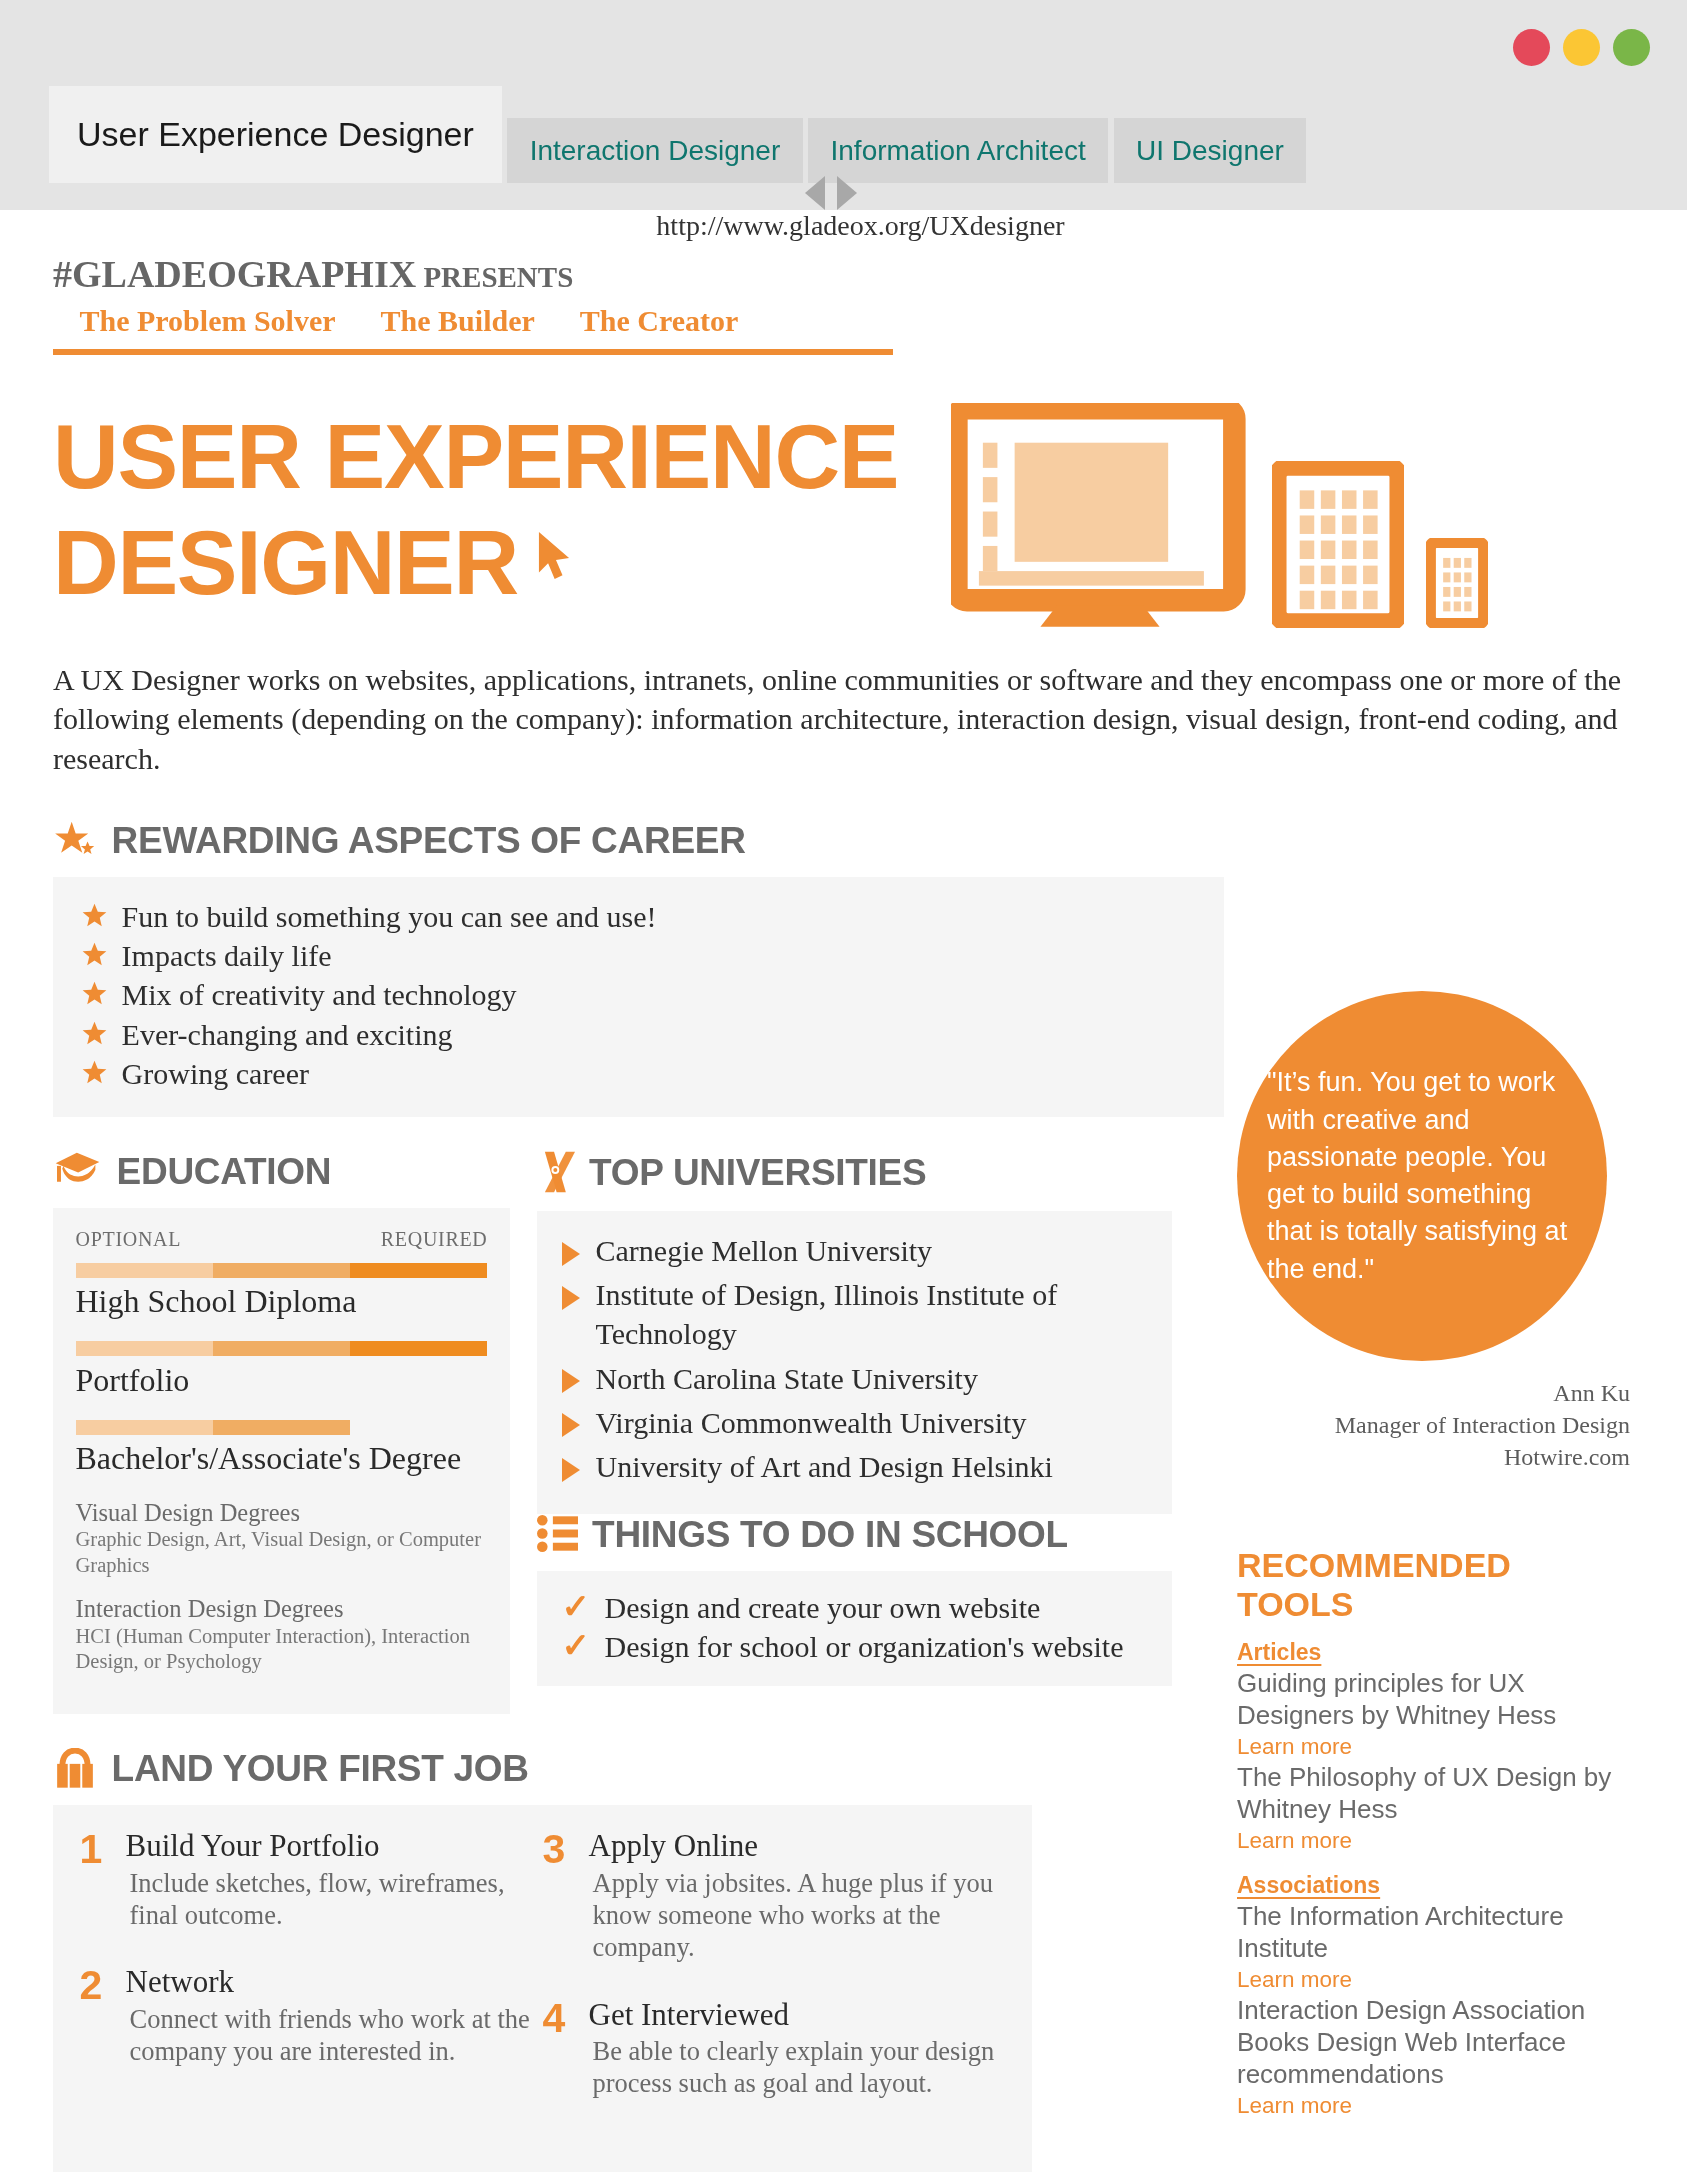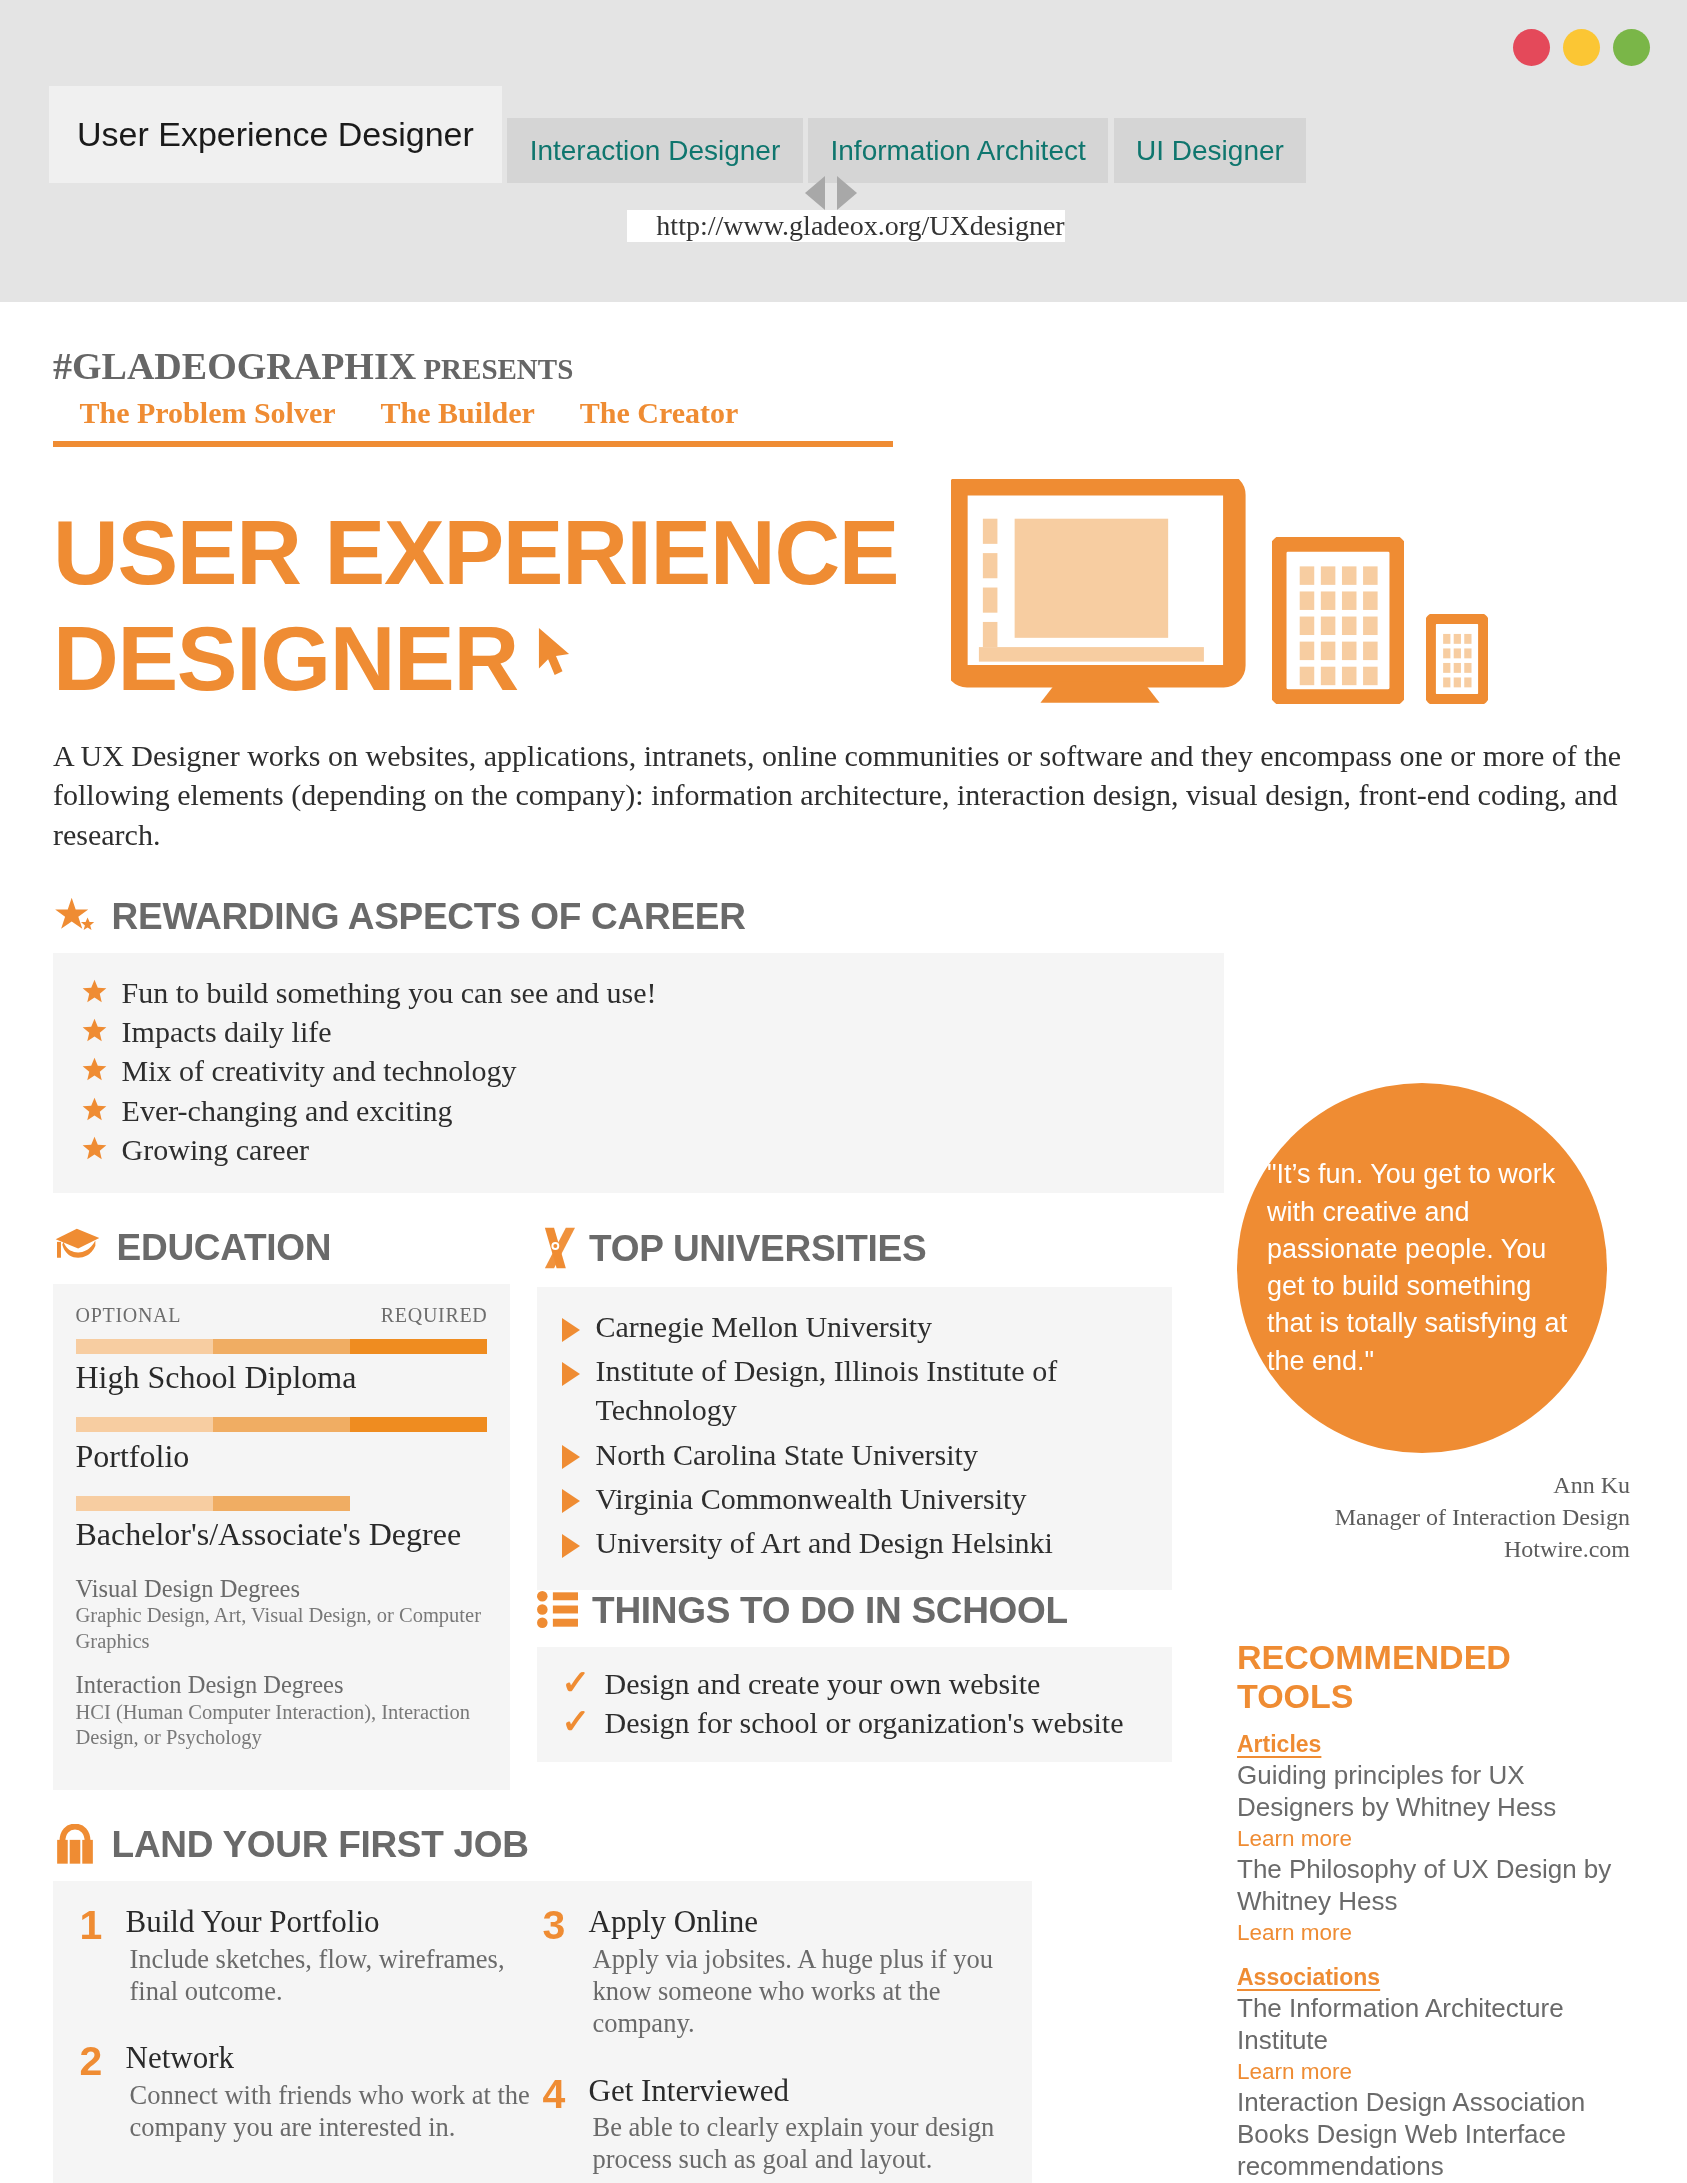--- a/index.html
+++ b/index.html
@@ -6,21 +6,21 @@
   html, body { width: 1687px; height: 2183px; }
   body {
     font-family: "Liberation Serif", serif;
     background: #ffffff;
     overflow: hidden;
   }
 
   
   .browser-chrome {
     width: 1687px;
-    height: 302px;
+    height: 210px;
     background: #e4e4e4;
     position: relative;
   }
   .traffic-lights {
     position: absolute;
     top: 29px; right: 37px;
     display: flex;
     gap: 13.2px;
   }
   .dot { width: 37px; height: 37px; border-radius: 50%; }
@@ -116,22 +116,22 @@
     white-space: nowrap;
   }
   .nav-underline {
     height: 6px; background: #ef8c33; width: 840px; margin-top: 10.6px;
   }
 
   
   .hero {
     display: flex;
     justify-content: space-between;
-    align-items: flex-end;
-    margin-top: 20px;
+    align-items: center;
+    margin-top: 36px;
     gap: 47px;
   }
   .hero-title {
     font-family: "Liberation Sans", sans-serif;
     font-weight: bold;
     font-size: 91px;
     line-height: 1.03;
     color: #ef8c33;
     letter-spacing: -1.3px;
   }

